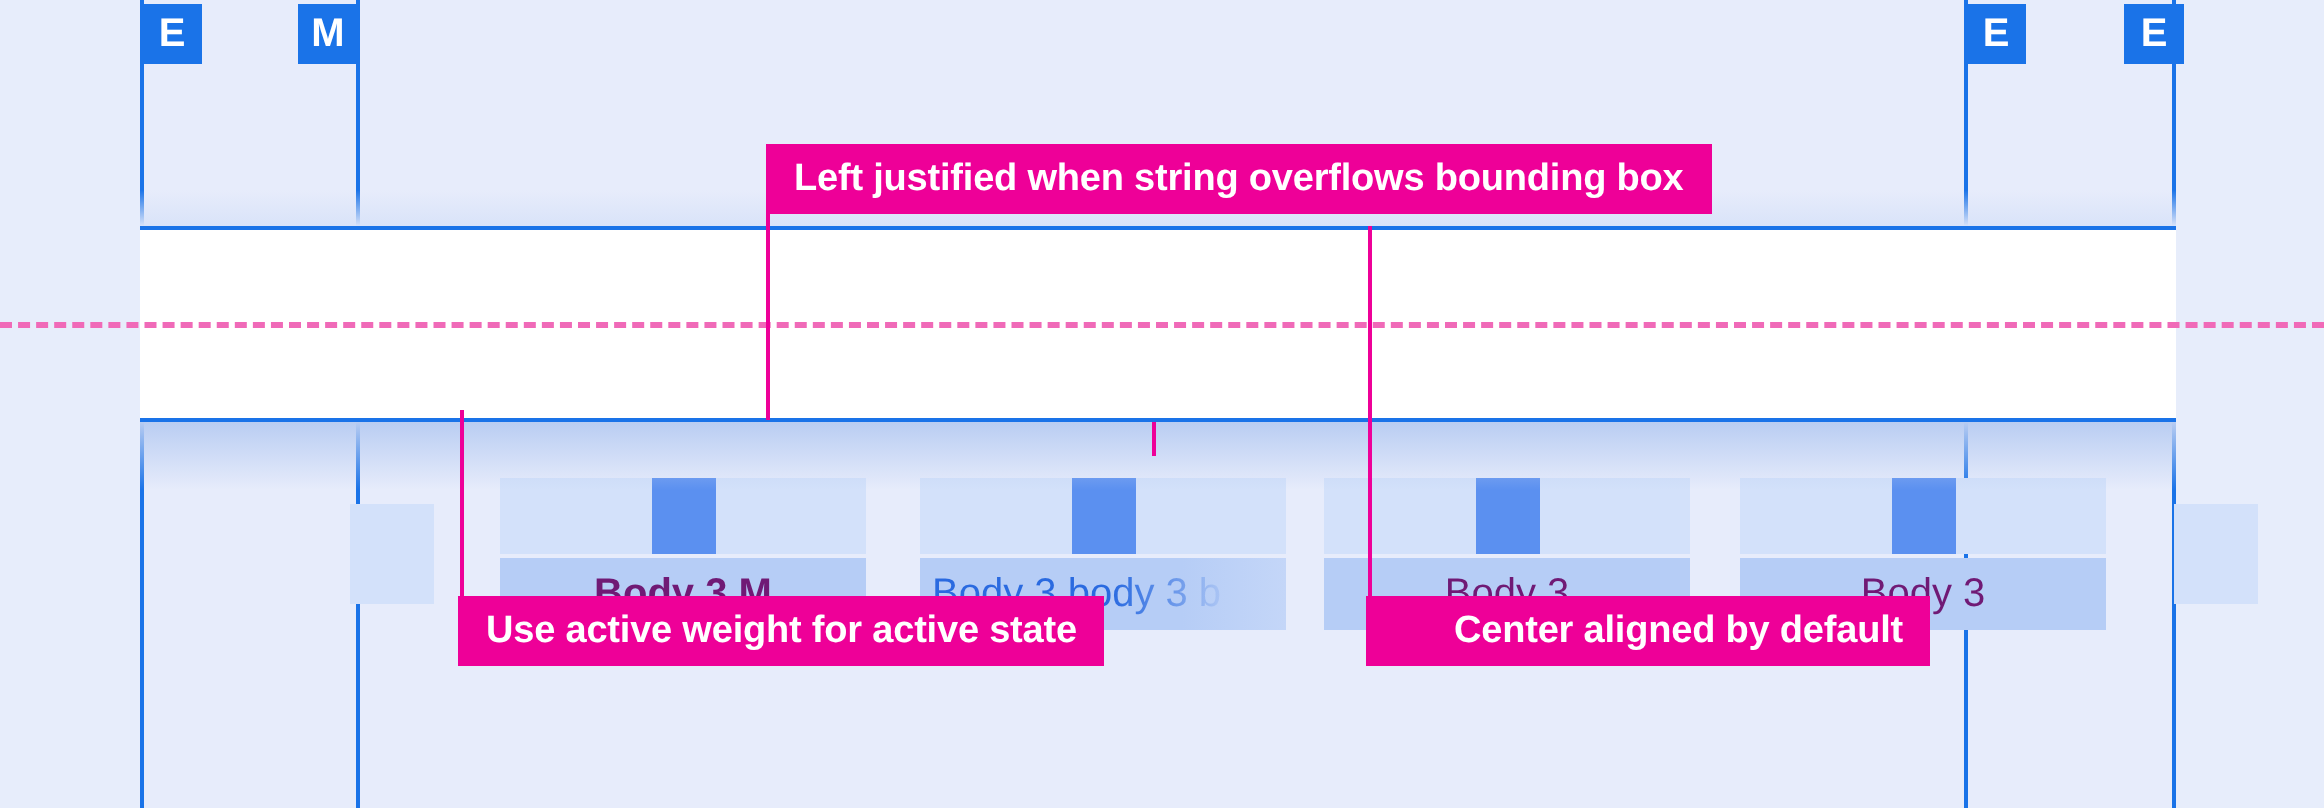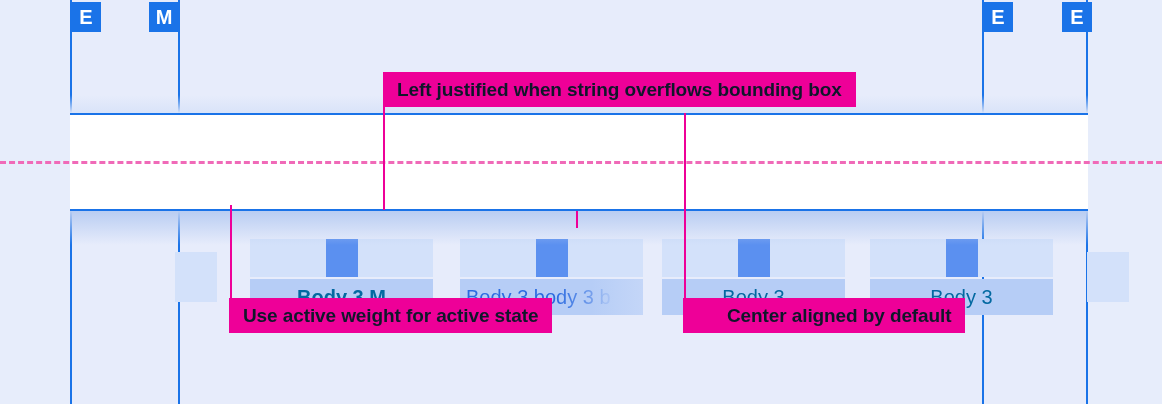--- a/index.html
+++ b/index.html
@@ -102,21 +102,21 @@
   }
   .tab-label-area {
     position: absolute; left: 0; top: 40px;
     width: 183px; height: 36px;
     background: #b6cdf6;
     display: flex; align-items: center; justify-content: center;
     overflow: hidden;
   }
   .tab-label {
     font-size: 20px;
-    color: #0369a1;
+    color: #701a75;
     white-space: nowrap;
   }
   .tab-label.active {
     font-weight: bold;
   }
   
   .tab.t1 .tab-label-area { justify-content: flex-start; padding-left: 6px; }
   .tab.t1 .tab-label {
     background: linear-gradient(to right, #2a6ae0 0%, #2a6ae0 62%, rgba(42,106,224,0.18) 100%);
     -webkit-background-clip: text;
@@ -144,21 +144,21 @@
     position: absolute; width: 2px; background: #ee0098;
   }
   .leader.l-left-justified  { left: 383px; top: 72px;  height: 138px; }
   .leader.l-gradient        { left: 576px; top: 211px; height: 17px; }
   .leader.l-medium          { left: 230px; top: 205px; height: 96px; }
   .leader.l-center          { left: 684px; top: 113px; height: 188px; }
 
   
   .callout {
     position: absolute;
-    background: #ee0098; color: #0f172a;
+    background: #ee0098; color: #ffffff;
     font-size: 19px; font-weight: bold;
     display: flex; align-items: center;
     padding: 0 14px; height: 35px;
     white-space: nowrap;
     letter-spacing: -0.1px;
   }
   .callout.c-left-justified { left: 383px; top: 72px;  }
   .callout.c-gradient      { left: 362px; top: 226px; }
   .callout.c-medium        { left: 229px; top: 298px; }
   .callout.c-center        { left: 683px; top: 298px; padding-left: 44px; }

